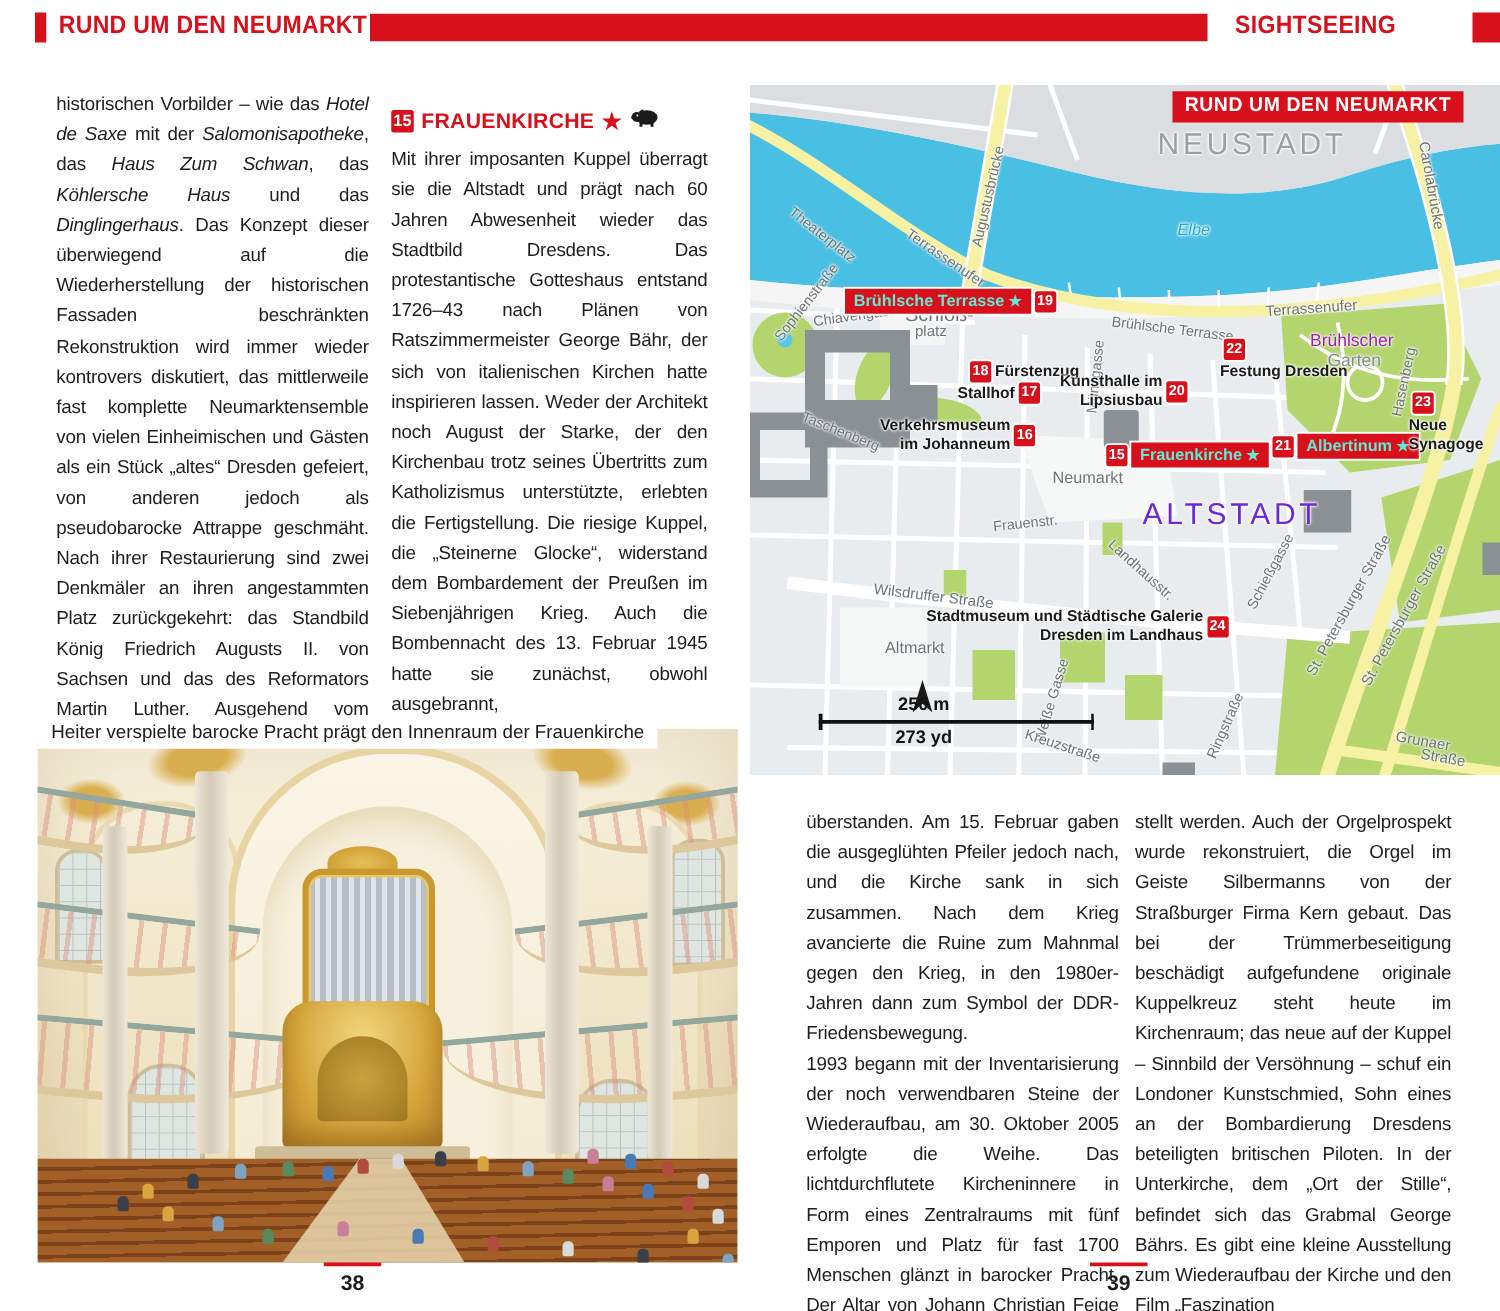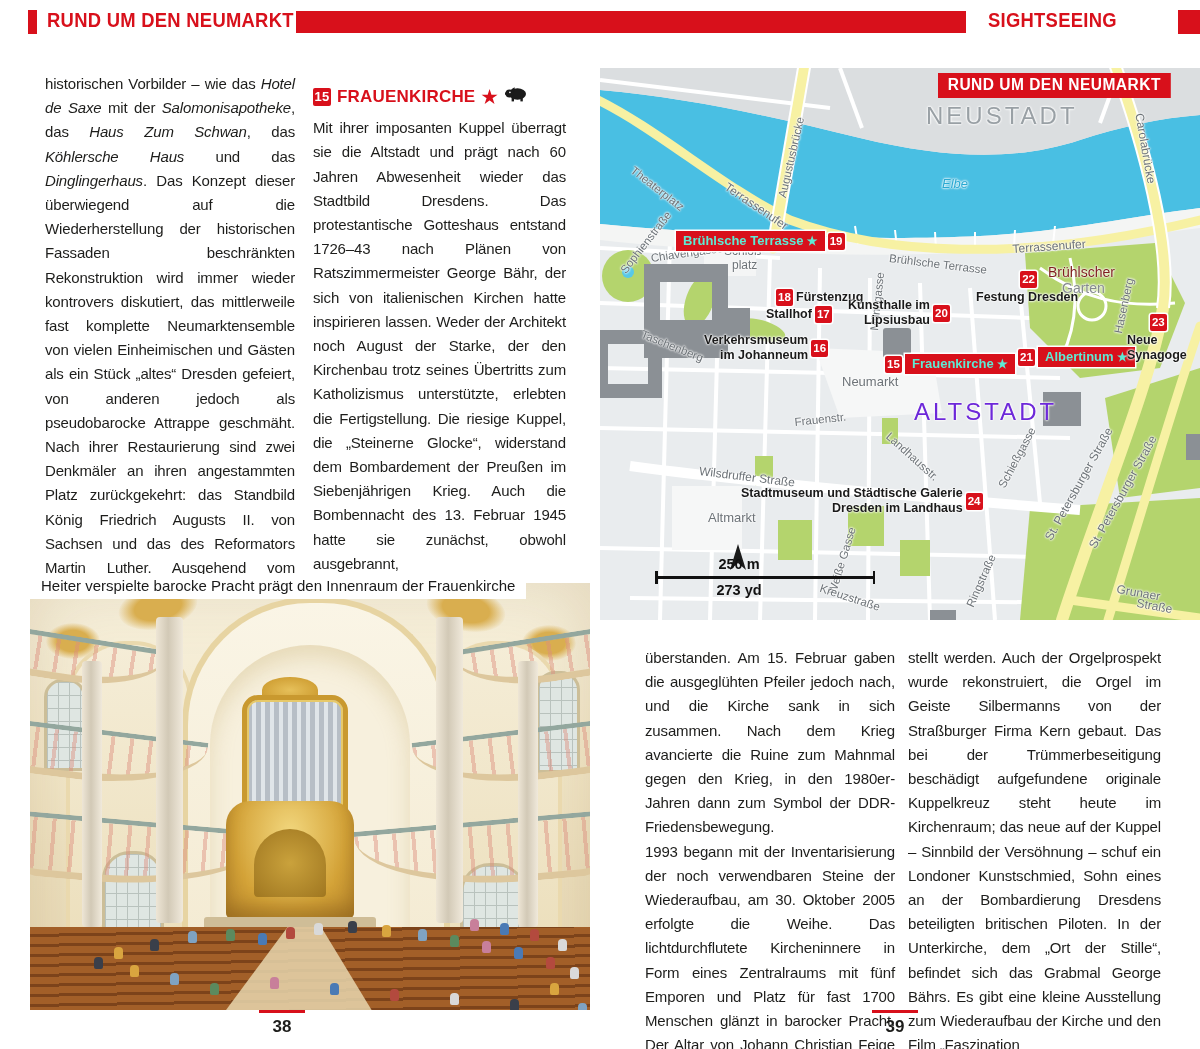--- a/index.html
+++ b/index.html
@@ -38,21 +38,21 @@
   .pageno.r{left:860px;}
   
   .map{position:absolute;left:600px;top:68px;width:600px;height:552px;overflow:hidden;background:#e9ecee;}
   .map svg{position:absolute;left:0;top:0;}
   .map-badge{position:absolute;left:338px;top:5px;background:var(--acc);color:#fff;font-weight:bold;
              font-size:16px;letter-spacing:.5px;padding:3px 10px 4px;white-space:nowrap;transform:scaleX(.97);
              transform-origin:left;z-index:6;}
   .mlabel{position:absolute;white-space:nowrap;color:#6d7378;
           text-shadow:0 0 2px #fff,0 0 2px #fff,0 0 3px #fff;}
   .poi{position:absolute;display:flex;align-items:center;gap:3px;white-space:nowrap;z-index:4;}
-  .poi-badge-above{flex-direction:column;align-items:center;gap:2px;}
+  .poi-badge-above{flex-direction:column;align-items:flex-start;gap:2px;}
   .poi-badge-above .pbadge{margin-left:3px;}
   .pbadge{display:inline-block;min-width:17px;height:17px;line-height:17px;background:var(--acc);
           color:#fff;font-weight:bold;font-size:11.5px;text-align:center;border-radius:2px;
           box-shadow:0 0 0 1.5px #fff;flex:none;}
   .pbox{background:var(--acc);color:#5eead4;font-weight:bold;font-size:13px;padding:2px 7px 3px;
         box-shadow:0 0 0 1.5px #fff;}
   .ptext{font-weight:bold;font-size:12.5px;color:#1a1a1a;line-height:1.2;
          text-shadow:0 0 2px #fff,0 0 2px #fff,0 0 3px #fff;}
   .poi-text-badge .ptext{text-align:right;}
   .pstar{font-size:12px;}
@@ -306,25 +306,25 @@
         <rect x="283" y="260" width="28" height="30" rx="3"></rect>
         <rect x="443" y="324" width="38" height="34"></rect>
         <rect x="586" y="366" width="16" height="26"></rect>
         <rect x="330" y="542" width="26" height="12"></rect>
       </g>
     </svg>
     <div id="map-labels">
         <div class="mlabel" style="left: 326px; top: 34px; font-size: 24px; color: rgb(153, 160, 165); letter-spacing: 3px;">NEUSTADT</div>
         <div class="mlabel" style="left: 342px; top: 108px; font-size: 13px; color: rgb(42, 169, 210); font-style: italic;">Elbe</div>
         <div class="mlabel" style="left: 314px; top: 330px; font-size: 24px; color: #6d28d9; letter-spacing: 3px;">ALTSTADT</div>
-        <div class="mlabel" style="left: 448px; top: 196px; font-size: 14px; color: #7f1d1d;">Brühlscher</div>
+        <div class="mlabel" style="left: 448px; top: 196px; font-size: 14px; color: #a21caf;">Brühlscher</div>
         <div class="mlabel" style="left: 462px; top: 212px; font-size: 14px; color: rgb(132, 137, 142);">Garten</div>
         <div class="mlabel" style="left: 242px; top: 306px; font-size: 13px;">Neumarkt</div>
         <div class="mlabel" style="left: 108px; top: 442px; font-size: 13px;">Altmarkt</div>
-        <div class="mlabel" style="left: 124px; top: 176px; font-size: 12px;">Schloß-</div>
+        <div class="mlabel" style="left: 124px; top: 176px; font-size: 16px;">Schloß-</div>
         <div class="mlabel" style="left: 132px; top: 190px; font-size: 12px;">platz</div>
         <div class="mlabel" style="left: 36px; top: 96px; font-size: 11.5px; transform: rotate(38deg); transform-origin: 0px 0px;">Theaterplatz</div>
         <div class="mlabel" style="left: 18px; top: 200px; font-size: 11.5px; transform: rotate(-52deg); transform-origin: 0px 0px;">Sophienstraße</div>
         <div class="mlabel" style="left: 50px; top: 184px; font-size: 11.5px; transform: rotate(-8deg); transform-origin: 0px 0px;">Chiaverigasse</div>
         <div class="mlabel" style="left: 44px; top: 260px; font-size: 11.5px; transform: rotate(22deg); transform-origin: 0px 0px;">Taschenberg</div>
         <div class="mlabel" style="left: 130px; top: 112px; font-size: 12px; transform: rotate(34deg); transform-origin: 0px 0px;">Terrassenufer</div>
         <div class="mlabel" style="left: 412px; top: 174px; font-size: 12px; transform: rotate(-4deg); transform-origin: 0px 0px;">Terrassenufer</div>
         <div class="mlabel" style="left: 176px; top: 128px; font-size: 11.5px; transform: rotate(-77deg); transform-origin: 0px 0px;">Augustusbrücke</div>
         <div class="mlabel" style="left: 546px; top: 44px; font-size: 12px; transform: rotate(80deg); transform-origin: 0px 0px;">Carolabrücke</div>
         <div class="mlabel" style="left: 290px; top: 184px; font-size: 11.5px; transform: rotate(7deg); transform-origin: 0px 0px;">Brühlsche Terrasse</div>

